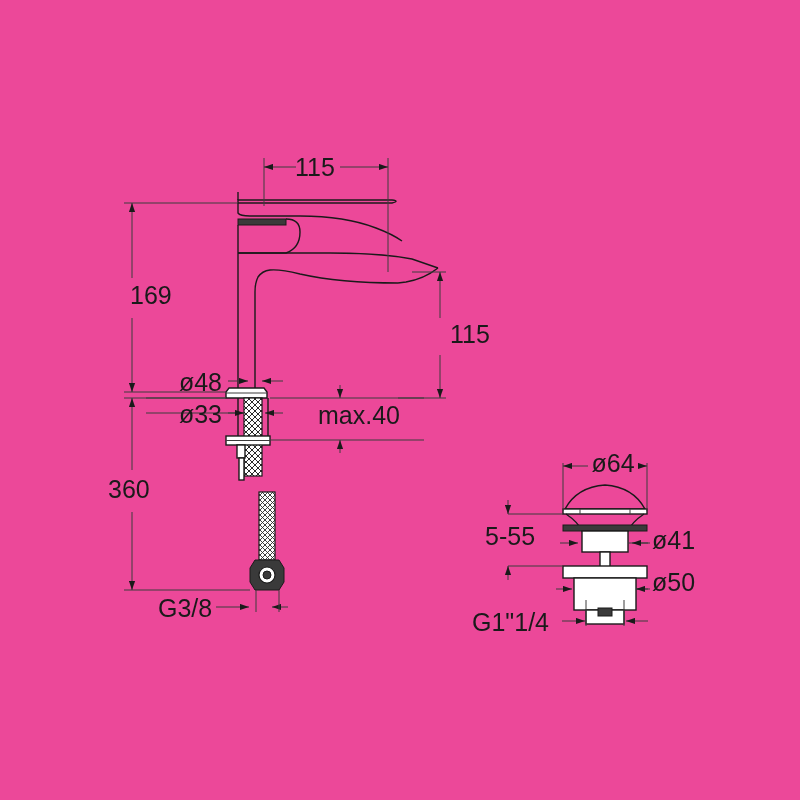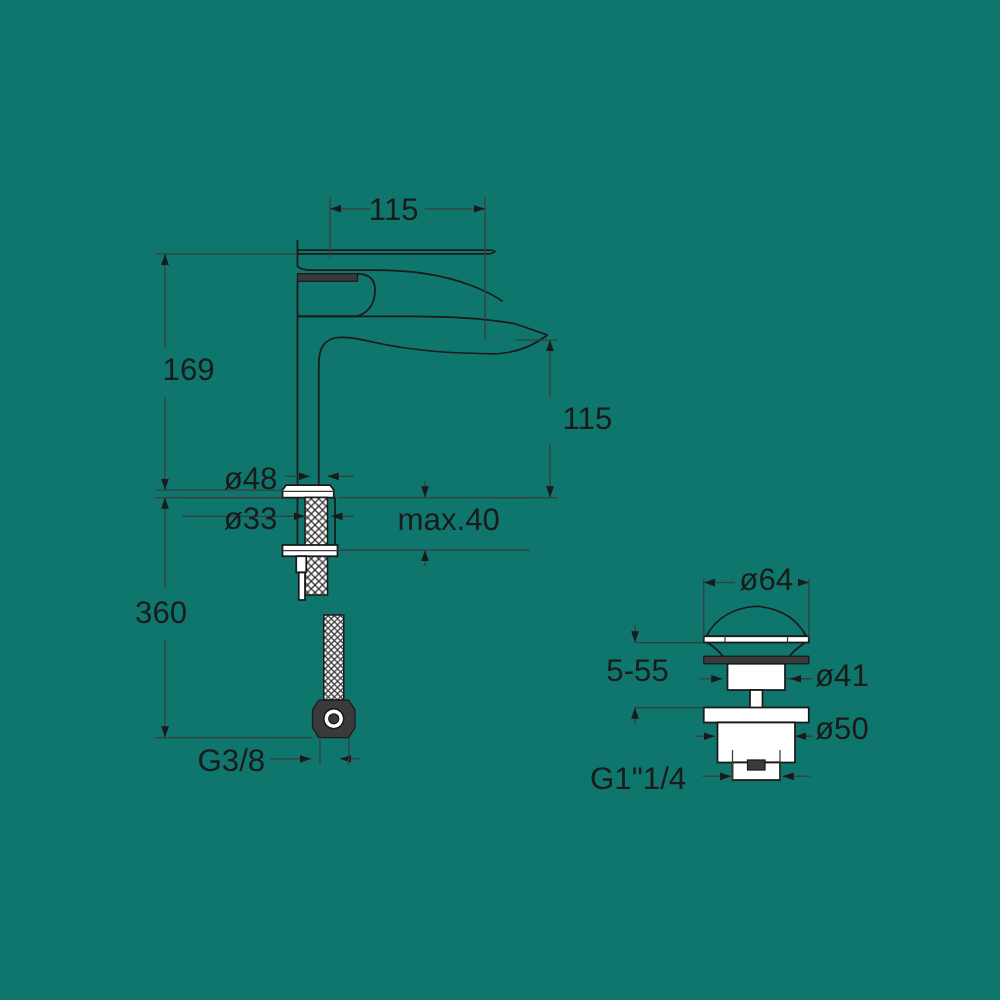--- a/index.html
+++ b/index.html
@@ -8,21 +8,21 @@
     padding: 0;
     background: #ffffff;
   }
   body {
     font-family: "Liberation Sans", sans-serif;
   }
   #drawing-root {
     position: relative;
     width: 800px;
     height: 800px;
-    background: #0f766e;
+    background: #ec4899;
     overflow: hidden;
   }
   svg#tech-svg {
     display: block;
     width: 800px;
     height: 800px;
   }
   text.dim-label {
     font-family: "Liberation Sans", sans-serif;
     font-size: 25px;

